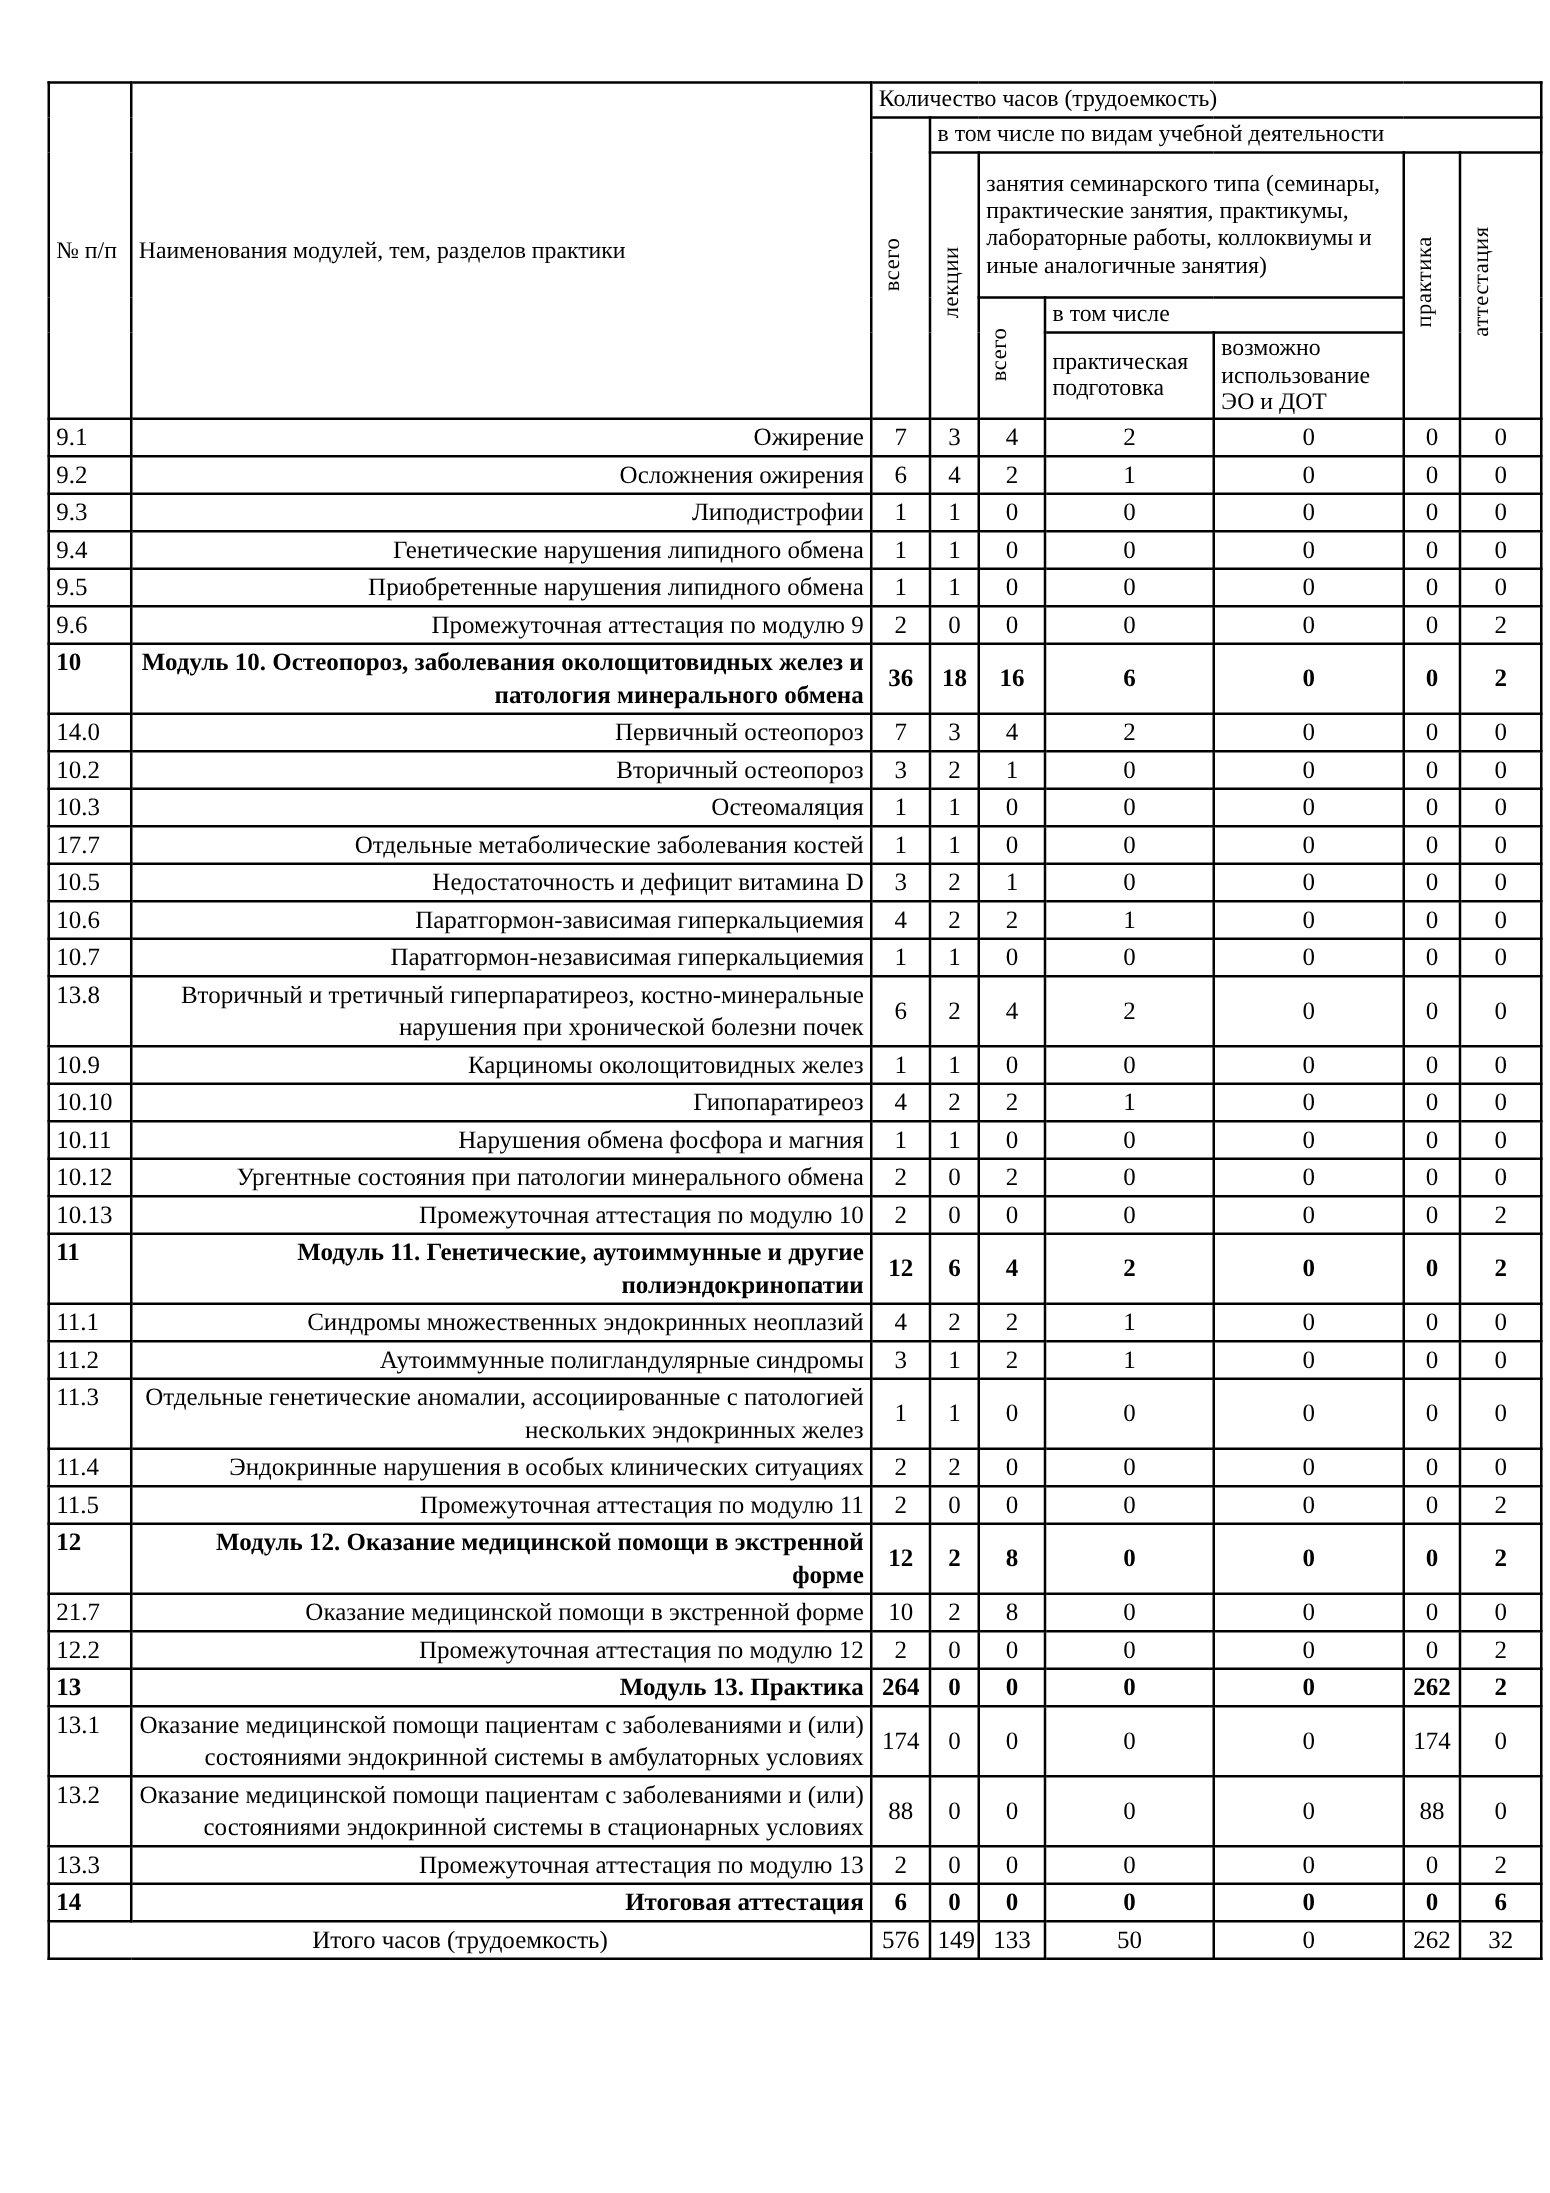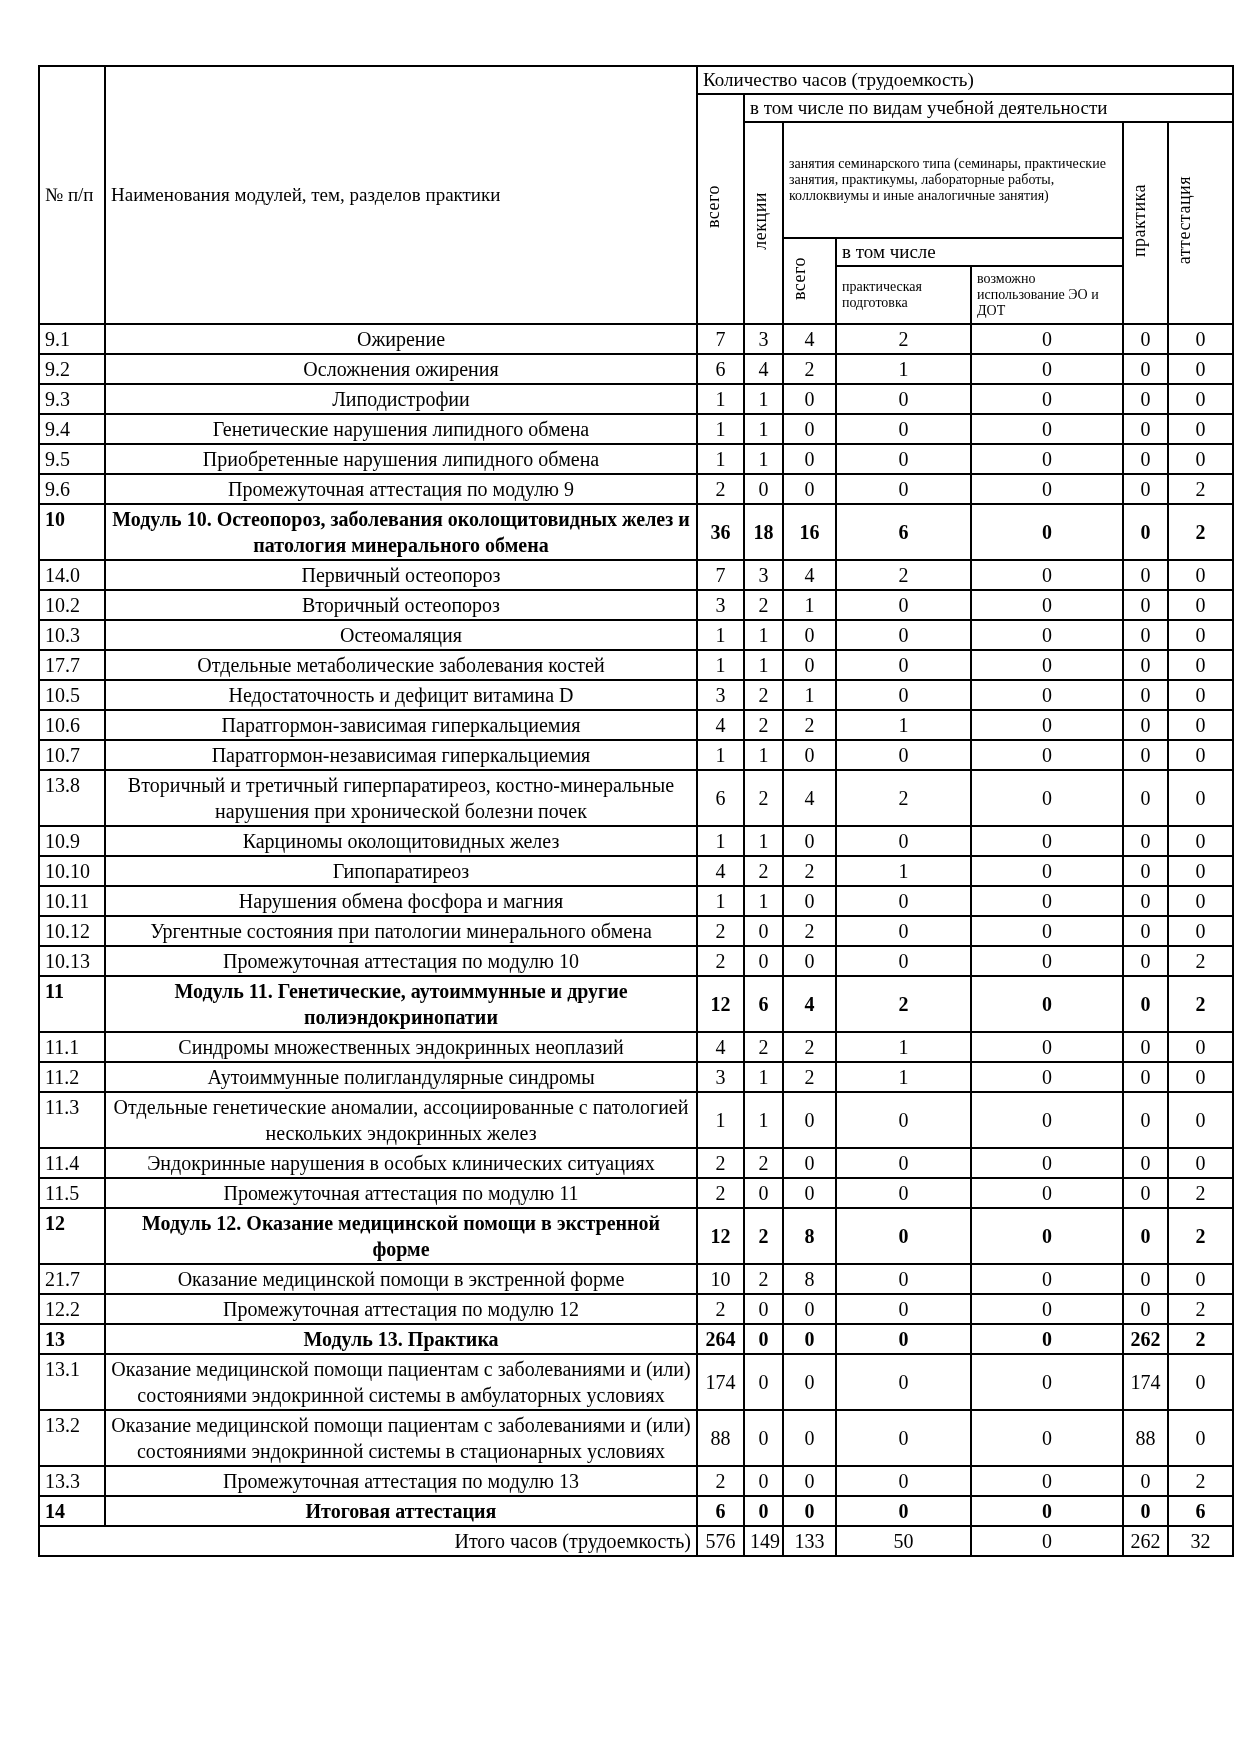--- a/index.html
+++ b/index.html
@@ -27,41 +27,41 @@
   }
   
   thead th {
     font-weight:normal;
     text-align:left;
     vertical-align:middle;
     font-size:19px;
     line-height:1.15;
     padding:1px 3px;
   }
-  thead th.small { font-size:14px; line-height:1.14; }
+  thead th.small { font-size:19px; line-height:1.14; }
   thead tr.hrow1 { height:28px; }
   thead tr.hrow2 { height:28px; }
   thead tr.hrow3 { height:116px; }
   thead tr.hrow4 { height:28px; }
   thead tr.hrow5 { height:58px; }
   .vert span {
     display:inline-block;
     writing-mode:vertical-rl;
     transform:rotate(180deg);
     font-size:18px;
     letter-spacing:0.5px;
     white-space:nowrap;
   }
   
   tbody td, tfoot td { font-size:20px; line-height:26px; }
   td.num   { text-align:left; vertical-align:top; }
-  td.title { text-align:center;   vertical-align:top; padding-left:7px; padding-right:6px;margin-left:16px;}
+  td.title { text-align:right;   vertical-align:top; padding-left:7px; padding-right:6px;margin-left:16px;}
   td.val   { text-align:center; vertical-align:middle; padding:0 2px; }
   tr.bold td { font-weight:bold; }
-  tfoot td.total-label { text-align:right; vertical-align:middle; }
+  tfoot td.total-label { text-align:center; vertical-align:middle; }
 </style>
 </head>
 <body>
 
 <div class="page">
   <table class="doc">
     <colgroup>
       <col style="width:66px">
       <col style="width:592px">
       <col style="width:47px">

